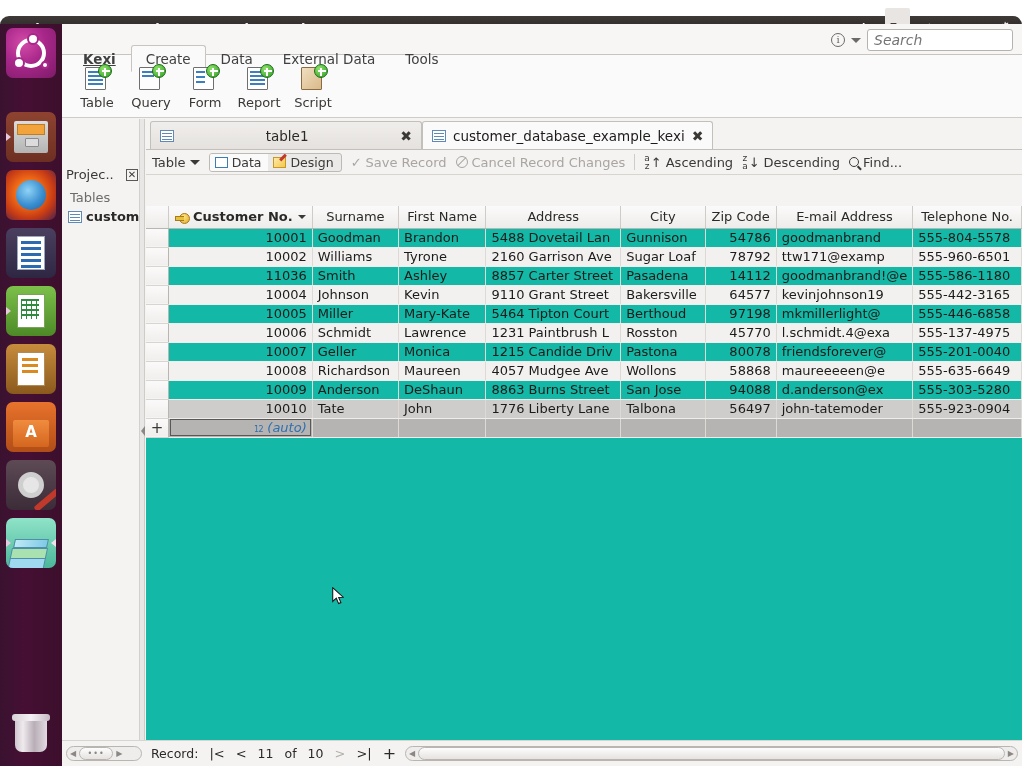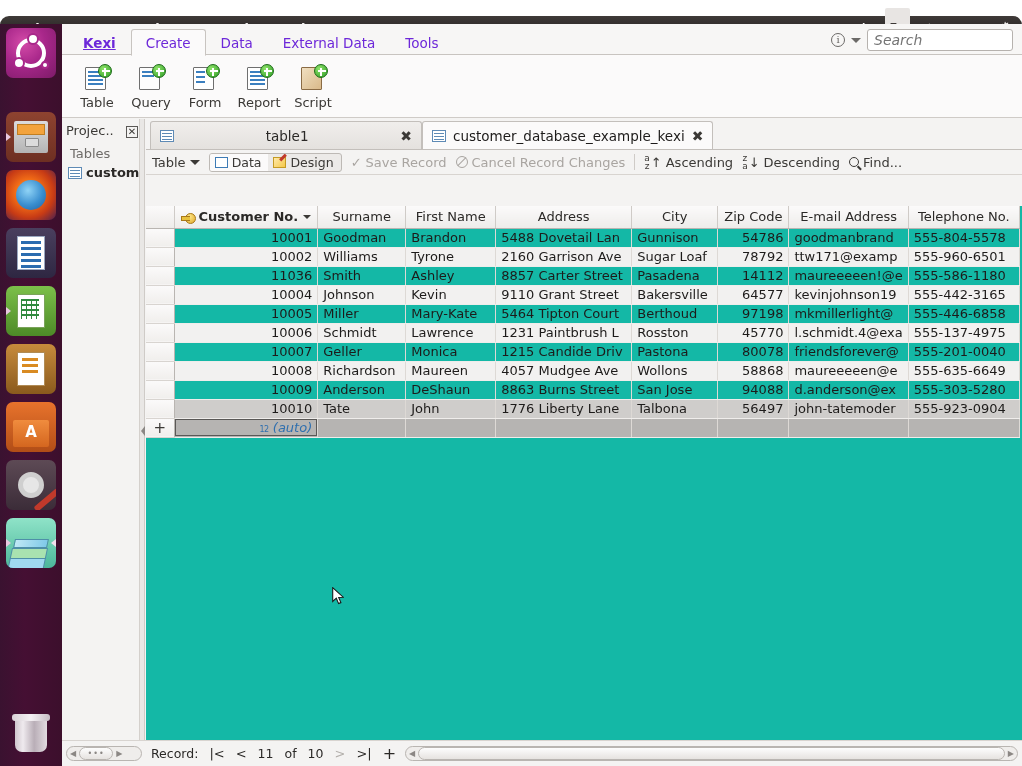--- a/index.html
+++ b/index.html
@@ -117,22 +117,22 @@
   }
 
   
   .ribbon-tabs {
     position: relative; height: 31px; background: #f7f6f5;
     border-bottom: 1px solid #c8c4c0; display: flex; align-items: flex-end;
     padding-left: 6px;
   }
   .rtab {
     height: 27px; line-height: 26px; padding: 0 14px; font-size: 13.5px;
-    color: #6d28d9; cursor: default; border: 1px solid transparent;
-    border-bottom: none; position: relative; top: 2px;
+    color: #404040; cursor: default; border: 1px solid transparent;
+    border-bottom: none; position: relative; top: 18px;
   }
   .rtab.first { font-weight: bold; }
   .rtab.active {
     background: #fbfafa; border: 1px solid #c8c4c0; border-bottom: 1px solid #fbfafa;
     border-radius: 3px 3px 0 0;
   }
   .rtab .u { text-decoration: underline; }
   .ribbon-right {
     margin-left: auto; display: flex; align-items: center; gap: 6px;
     padding-right: 9px; padding-bottom: 3px;
@@ -189,22 +189,22 @@
 
   
   .body-area { position: absolute; top: 95px; left: 0; right: 0; bottom: 0; }
 
   
   .proj-pane {
     position: absolute; left: 0; top: 0; width: 80px; bottom: 26px;
     background: #f4f3f2;
   }
   .proj-hdr {
-    display: flex; align-items: flex-end; justify-content: space-between;
-    padding: 4px 4px 2px 4px; font-size: 13px; color: #3b3936;
+    display: flex; align-items: center; justify-content: space-between;
+    padding: 4px 4px 2px 4px; font-size: 13px; color: #3b3936; margin-top: 44px;
   }
   .proj-hdr .x {
     width: 12px; height: 12px; border: 1px solid #5a5856; font-size: 10px;
     line-height: 10px; text-align: center; color: #3b3936;
   }
   .proj-section { font-size: 13px; color: #6e6b68; padding: 6px 0 2px 8px; }
   .proj-item {
     display: flex; align-items: center; gap: 4px; padding: 2px 0 2px 6px;
     font-size: 13px; color: #2b2927; font-weight: bold;
   }
@@ -604,21 +604,21 @@
                   <td>555-960-6501</td>
                 </tr>
                 <tr>
                   <td class="rowhdr"></td>
                   <td class="num">11036</td>
                   <td>Smith</td>
                   <td>Ashley</td>
                   <td>8857 Carter Street</td>
                   <td>Pasadena</td>
                   <td class="num">14112</td>
-                  <td>maureeeeen!@e</td>
+                  <td>goodmanbrand!@e</td>
                   <td>555-586-1180</td>
                 </tr>
                 <tr class="alt">
                   <td class="rowhdr"></td>
                   <td class="num">10004</td>
                   <td>Johnson</td>
                   <td>Kevin</td>
                   <td>9110 Grant Street</td>
                   <td>Bakersville</td>
                   <td class="num">64577</td>

